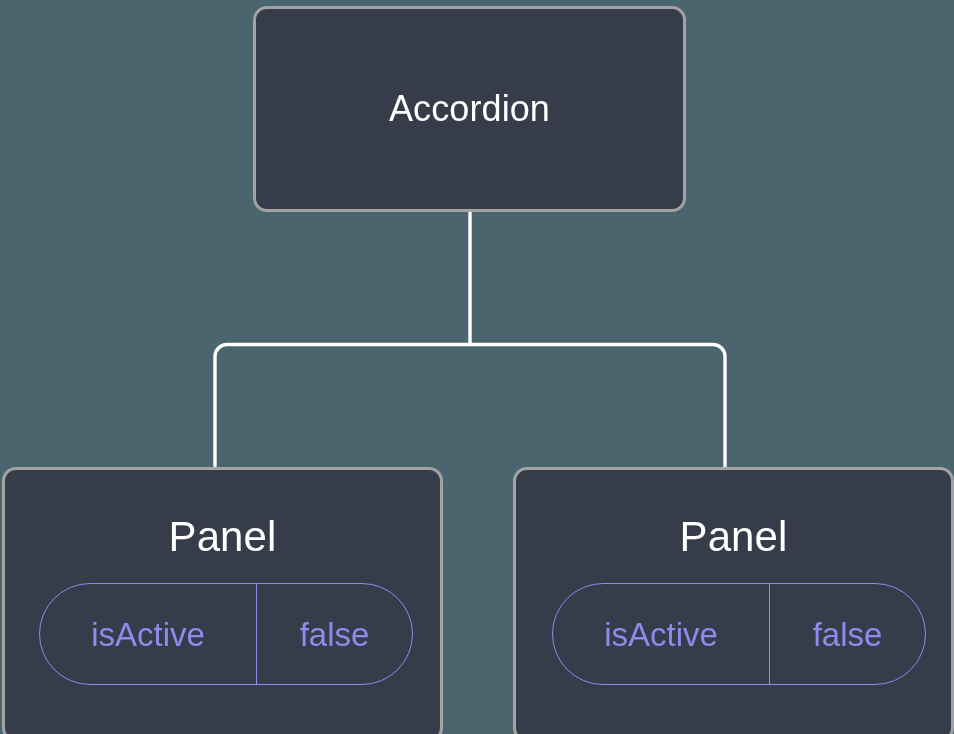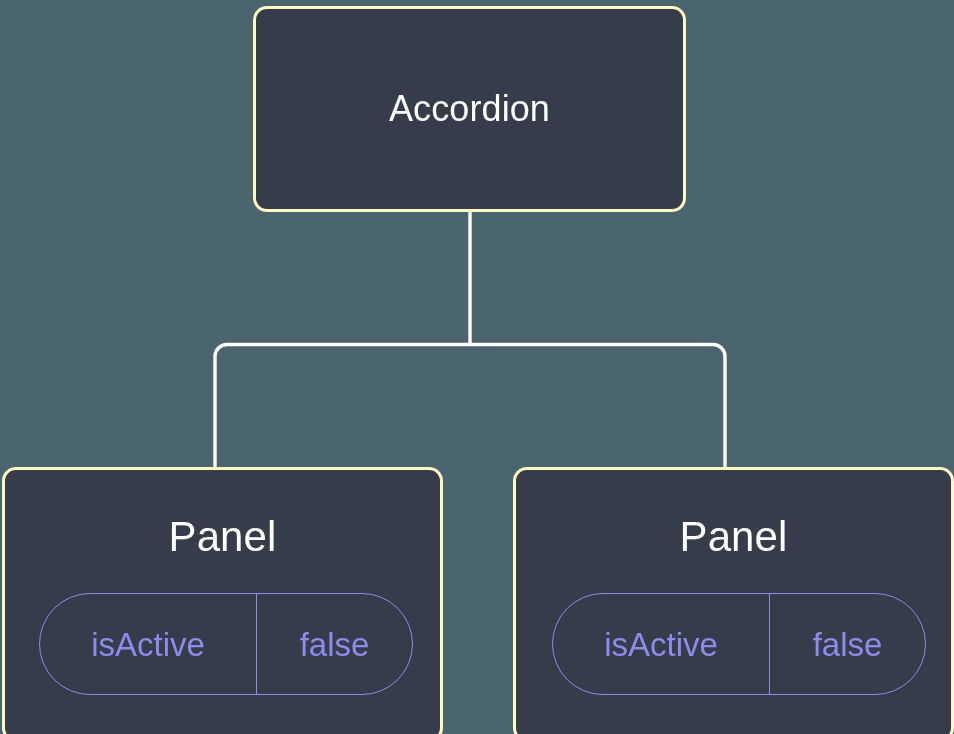--- a/index.html
+++ b/index.html
@@ -31,21 +31,21 @@
     width: 954px;
     height: 734px;
     pointer-events: none;
   }
 
   
   .node {
     position: absolute;
     box-sizing: border-box;
     background: #363c4a;
-    border: 3px solid #fef9c3;
+    border: 3px solid #a3a3a3;
     border-radius: 14px;
     display: flex;
     flex-direction: column;
     align-items: center;
   }
 
   .node-root {
     left: 253px;
     top: 6px;
     width: 433px;
@@ -73,21 +73,21 @@
   .node-child .node-title {
     font-size: 42px;
   }
 
   .node-child-left  { left: 2px; }
   .node-child-right { left: 513px; }
 
   
   .badge {
     position: absolute;
-    top: 123px;
+    top: 113px;
     box-sizing: border-box;
     height: 102px;
     border: 1.6px solid #8b8cec;
     border-radius: 51px;
     display: flex;
     align-items: stretch;
     background: transparent;
   }
 
   .badge-left  { left: 34px;  width: 374px; }

